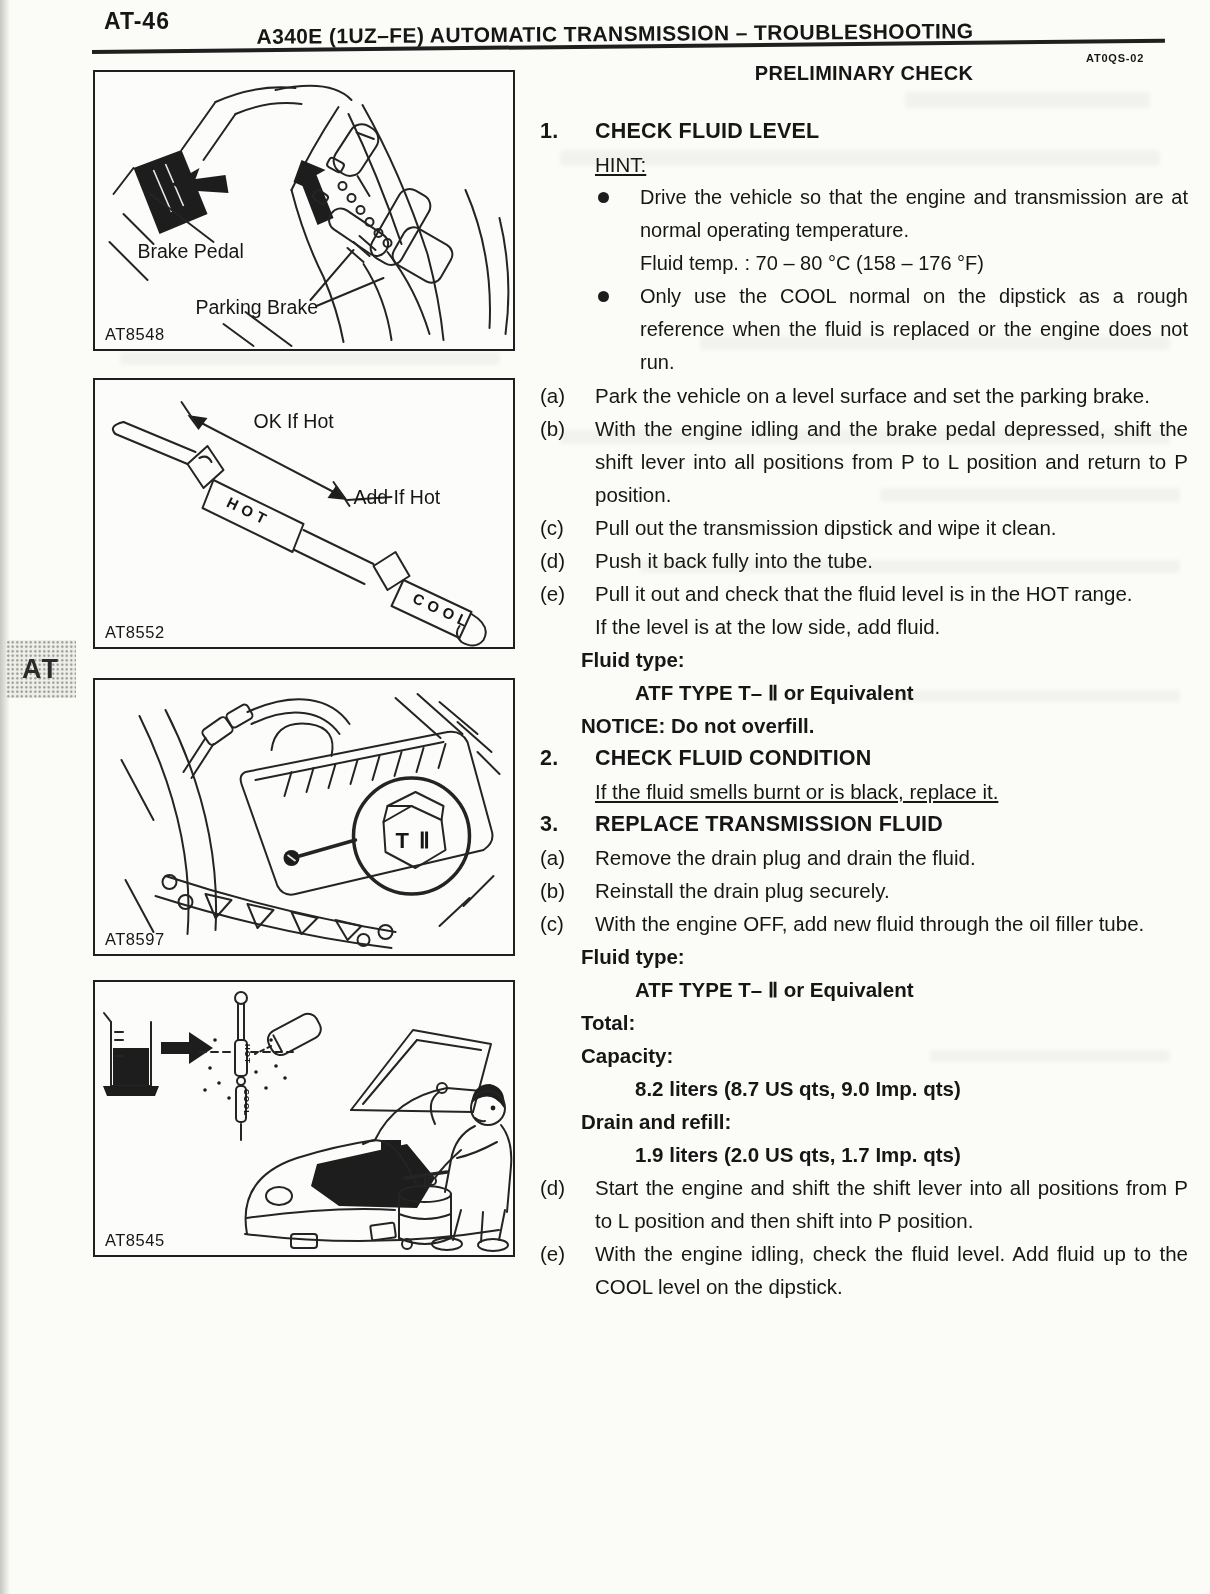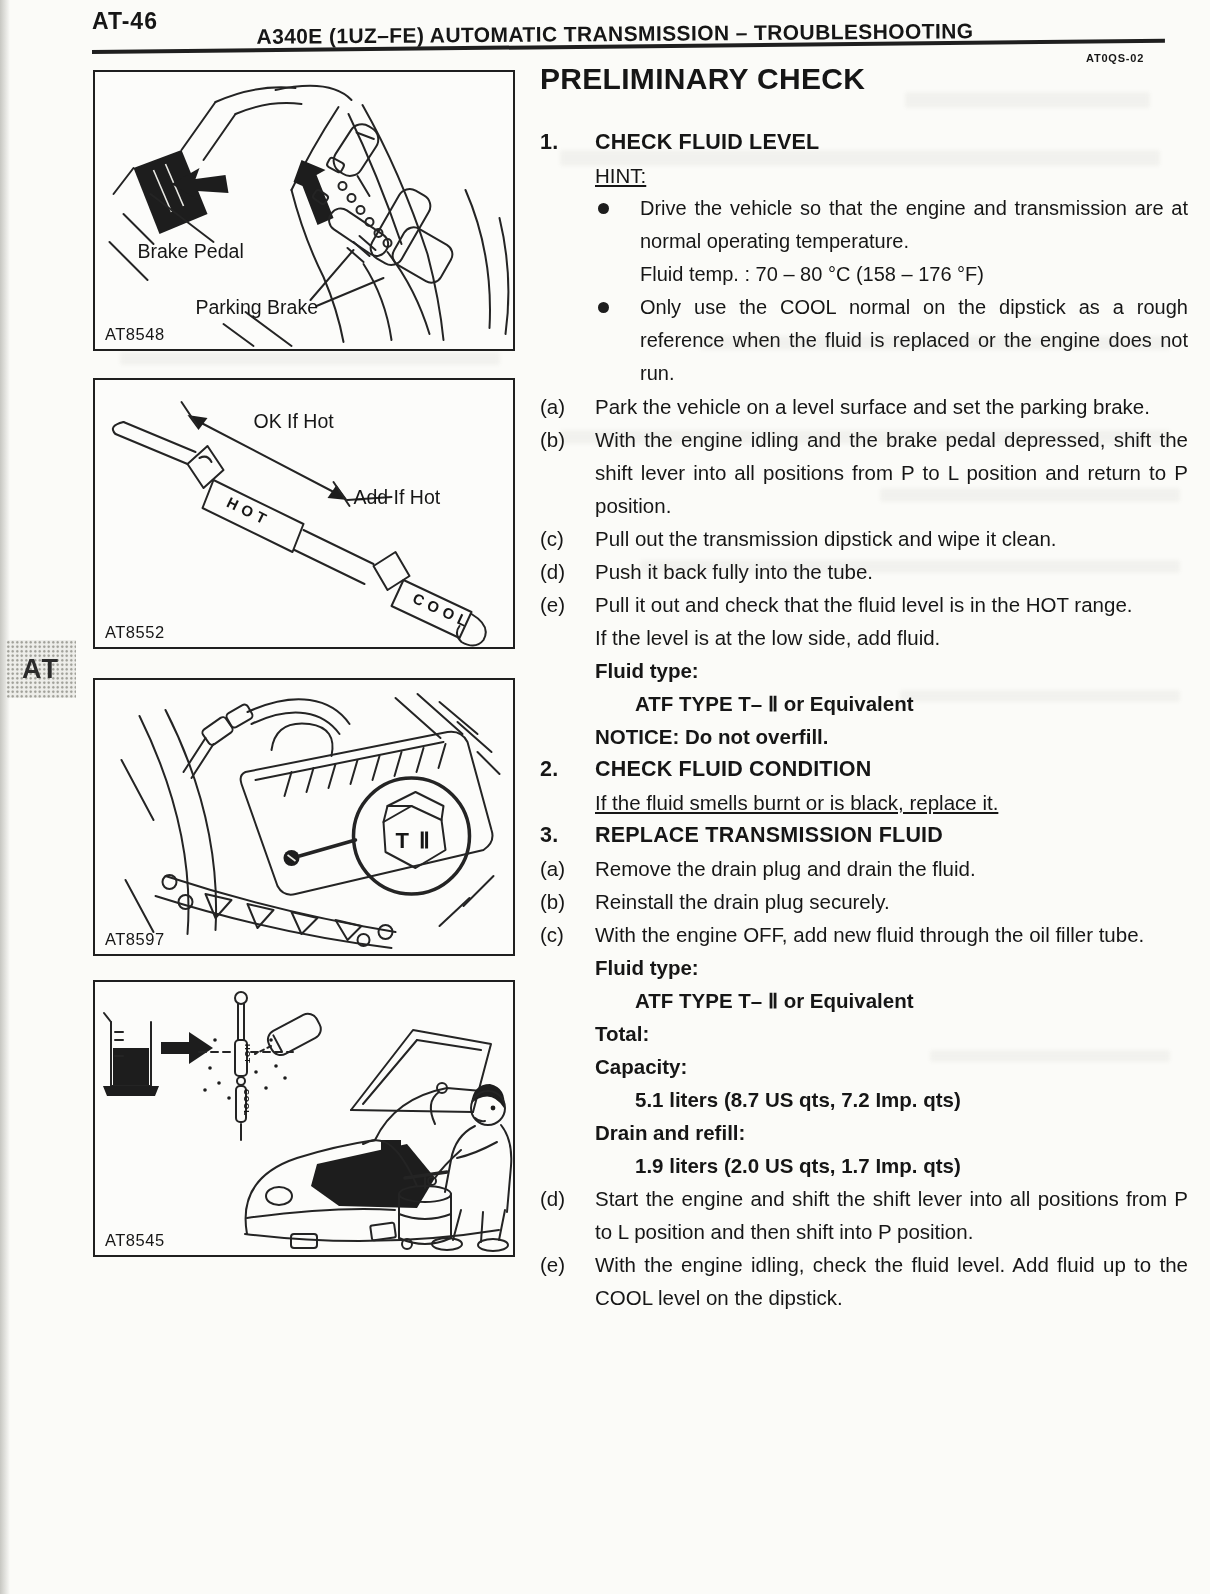--- a/index.html
+++ b/index.html
@@ -4,21 +4,21 @@
 <style>
   html,body{margin:0;padding:0;}
   body{
     width:1210px;height:1594px;position:relative;overflow:hidden;
     background:#fbfbf8;color:#161616;
     font-family:"Liberation Sans",sans-serif;
   }
   .page-edge{position:absolute;left:0;top:0;width:10px;height:100%;
     background:linear-gradient(90deg,#c7c7c2,rgba(251,251,248,0));}
   
-  .header-code{position:absolute;left:92px;top:8px;font-size:23px;font-weight:700;letter-spacing:1px;}
+  .header-code{position:absolute;left:104px;top:8px;font-size:23px;font-weight:700;letter-spacing:1px;}
   .header-title{position:absolute;left:200px;top:22px;width:830px;text-align:center;
     font-size:21px;font-weight:700;letter-spacing:.4px;transform:rotate(-.45deg);}
   .header-rule{position:absolute;left:92px;top:50px;width:1073px;height:4px;background:#1f1f1f;
     transform:rotate(-.6deg);transform-origin:left center;}
   .doc-code{position:absolute;left:1086px;top:52px;font-size:11px;font-weight:700;letter-spacing:.8px;}
   
   .side-tab{position:absolute;left:6px;top:640px;width:70px;height:58px;
     background-color:#eeeeea;
     background-image:radial-gradient(#9d9d96 1.1px,transparent 1.35px);
     background-size:4.5px 4.5px;
@@ -36,28 +36,28 @@
   .ln3{fill:none;stroke:#242424;stroke-width:3.5;stroke-linecap:round;stroke-linejoin:round;}
   .fl{fill:#1d1d1d;stroke:none;}
   .whl{fill:none;stroke:#e9e9e4;stroke-width:1.6;}
   svg text{font-family:"Liberation Sans",sans-serif;fill:#161616;}
   .figlabel{font-size:19.5px;}
   .figsmall{font-size:8px;font-weight:700;letter-spacing:1px;}
   .plugtxt{font-size:22px;font-weight:700;letter-spacing:2px;}
   .bladetxt{font-size:15px;font-weight:700;letter-spacing:5px;}
   
   .content{position:absolute;left:540px;top:62px;width:648px;}
-  .page-title{font-size:30px;font-weight:700;letter-spacing:.3px;margin:0 0 30px 0;}
+  .page-title{font-size:20px;font-weight:700;letter-spacing:.3px;margin:0 0 30px 0;text-align:center;}
   .row{display:grid;grid-template-columns:55px 1fr;font-size:20.5px;line-height:33px;}
   .row.heading{font-weight:700;font-size:21.5px;letter-spacing:.2px;}
   .jtext{text-align:justify;white-space:pre-line;}
   .plain{margin-left:55px;font-size:20.5px;line-height:33px;text-decoration:underline;}
   .brow{display:grid;grid-template-columns:45px 1fr;margin-left:55px;font-size:20px;line-height:33px;}
   .dot{width:11px;height:11px;border-radius:50%;background:#1d1d1d;margin-top:11px;margin-left:3px;}
-  .spec-label{margin-left:55px;font-weight:700;font-size:20.5px;line-height:33px;}
+  .spec-label{margin-left:41px;font-weight:700;font-size:20.5px;line-height:33px;}
   .spec-value{margin-left:95px;font-weight:700;font-size:20.5px;line-height:33px;}
   
   .ghost{position:absolute;background:#5a5a50;opacity:.055;filter:blur(2px);border-radius:3px;}
 </style>
 </head>
 <body>
 
 <div class="page-edge"></div>
 
 <div class="header-code">AT-46</div>
@@ -366,21 +366,21 @@
         <div class="jtext">Reinstall the drain plug securely.</div>
       </div>
       <div class="row">
         <span class="marker">(c)</span>
         <div class="jtext">With the engine OFF, add new fluid through the oil filler tube.</div>
       </div>
       <div class="spec-label">Fluid type:</div>
       <div class="spec-value">ATF TYPE T– Ⅱ or Equivalent</div>
       <div class="spec-label">Total:</div>
       <div class="spec-label">Capacity:</div>
-      <div class="spec-value">5.1 liters (8.7 US qts, 7.2 Imp. qts)</div>
+      <div class="spec-value">8.2 liters (8.7 US qts, 9.0 Imp. qts)</div>
       <div class="spec-label">Drain and refill:</div>
       <div class="spec-value">1.9 liters (2.0 US qts, 1.7 Imp. qts)</div>
       <div class="row">
         <span class="marker">(d)</span>
         <div class="jtext">Start the engine and shift the shift lever into all positions from P to L position and then shift into P position.</div>
       </div>
       <div class="row">
         <span class="marker">(e)</span>
         <div class="jtext">With the engine idling, check the fluid level. Add fluid up to the COOL level on the dipstick.</div>
       </div>

